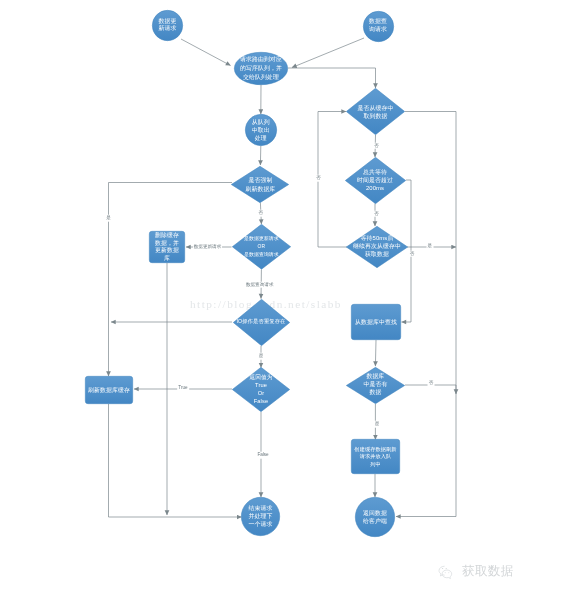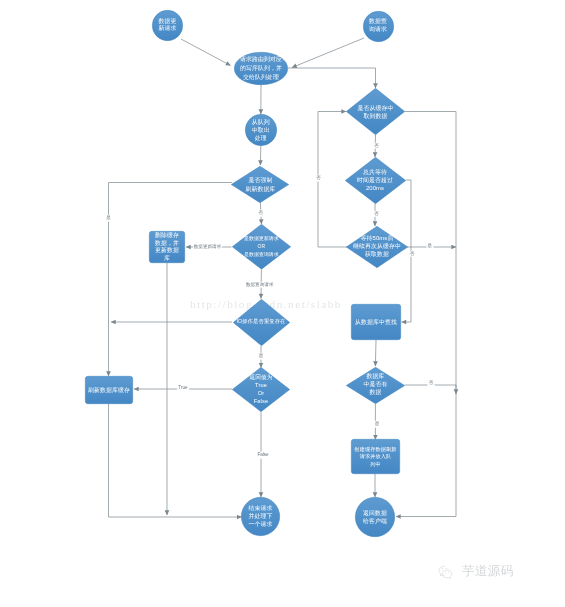--- a/index.html
+++ b/index.html
@@ -41,21 +41,21 @@
                  c1.1-0.72 1.8-1.84 1.8-3.09C14.7 7.74 12.55 6.0 9.9 6.0z"></path>
       </g>
       <g fill="#d3d6d8">
         <ellipse cx="5.6" cy="4.6" rx="0.62" ry="0.5"></ellipse>
         <ellipse cx="9.2" cy="4.6" rx="0.62" ry="0.5"></ellipse>
         <ellipse cx="8.2" cy="8.8" rx="0.58" ry="0.47"></ellipse>
         <ellipse cx="11.8" cy="8.7" rx="0.58" ry="0.47"></ellipse>
       </g>
     </svg>
     <div id="wm-csdn">http://blog.csdn.net/slabb</div>
-    <div id="wm-brand">芋道源码</div>
+    <div id="wm-brand">获取数据</div>
   </div>
   <svg id="edge-layer" width="565" height="607" viewBox="0 0 565 607">
       <defs>
         <marker id="ah" markerUnits="userSpaceOnUse" markerWidth="6" markerHeight="6" refX="5.0" refY="2.5" orient="auto">
           <path d="M0.3,0.15 L5.2,2.5 L0.3,4.85 Z" fill="#7b878c"></path>
         </marker>
         <marker id="ahs" markerUnits="userSpaceOnUse" markerWidth="6" markerHeight="6" refX="0.2" refY="2.5" orient="auto">
           <path d="M5.2,0.15 L0.3,2.5 L5.2,4.85 Z" fill="#7b878c"></path>
         </marker>
       </defs>

